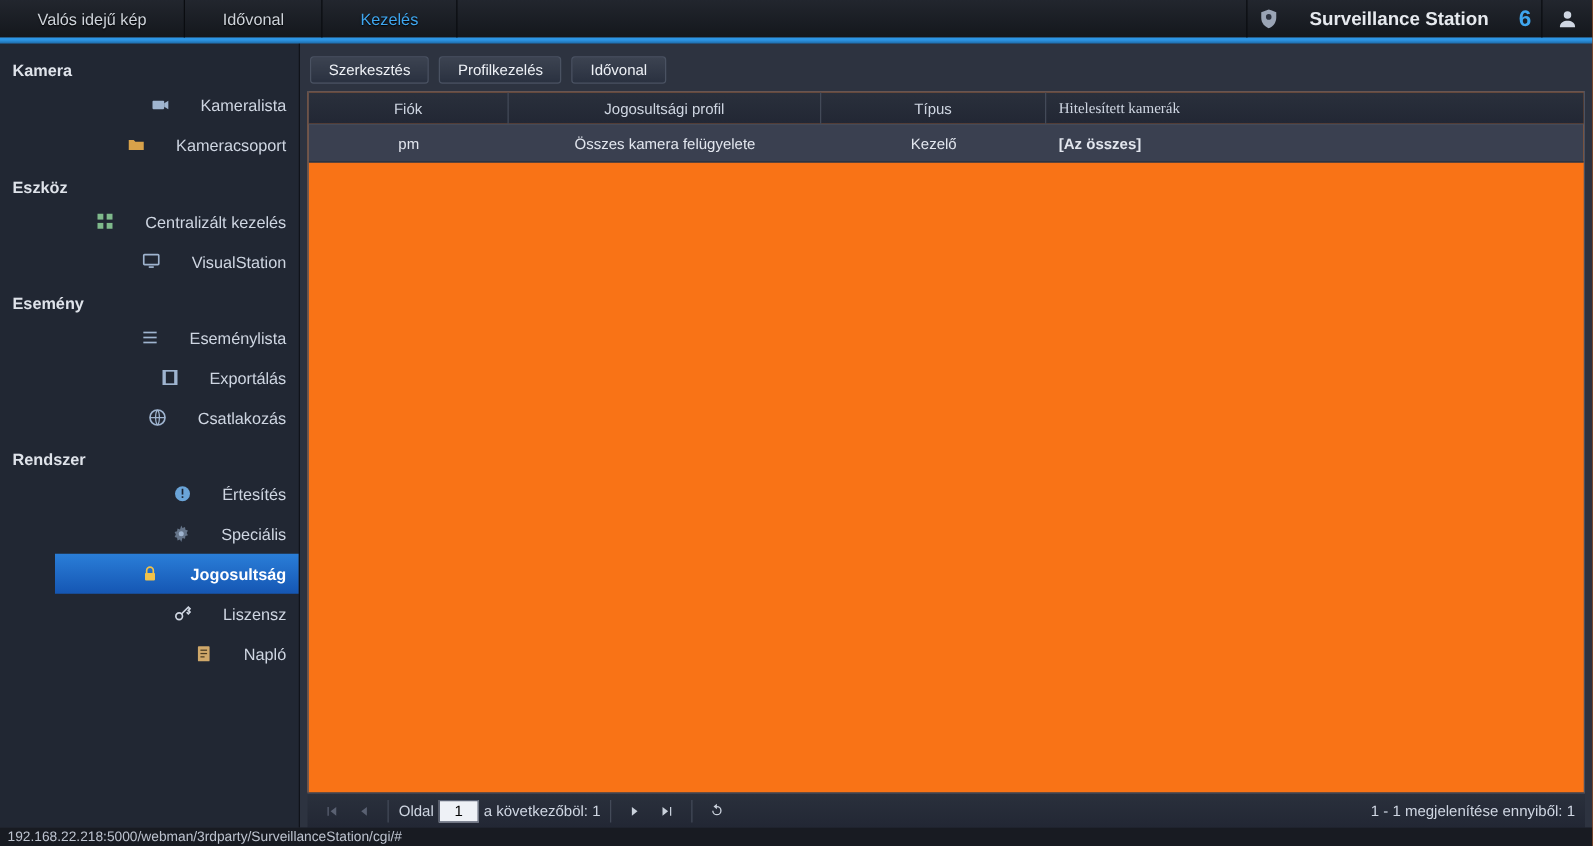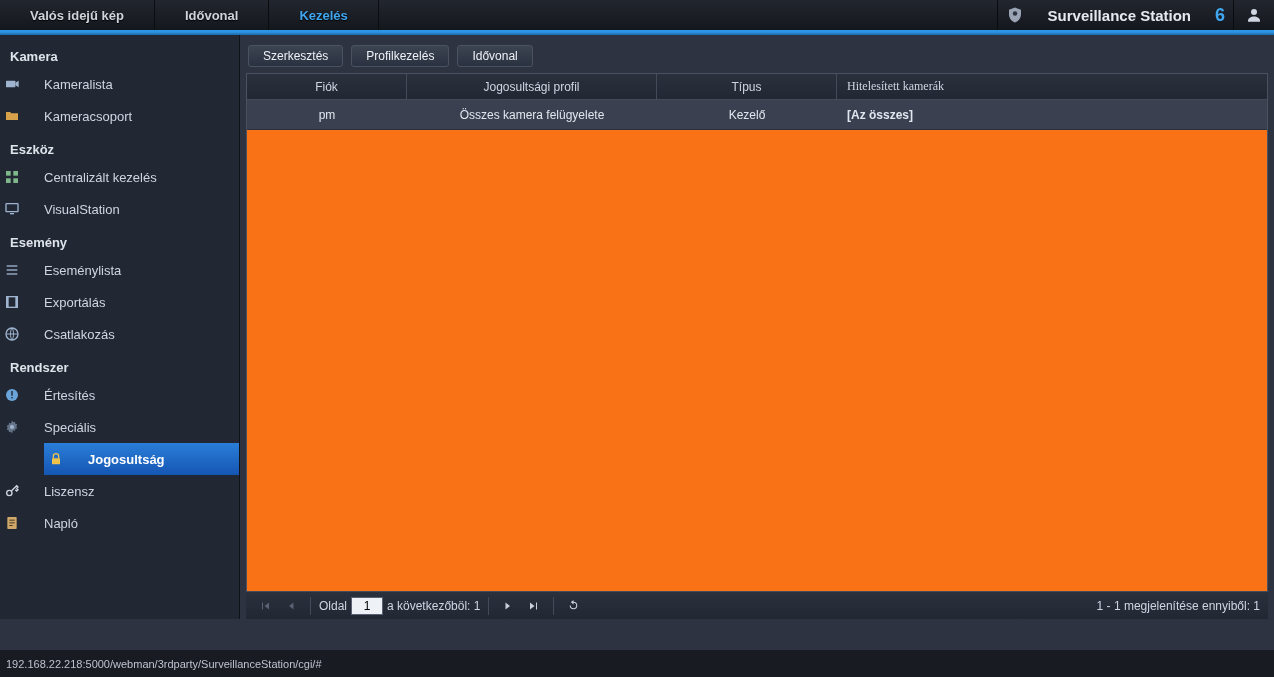--- a/index.html
+++ b/index.html
@@ -23,21 +23,21 @@
 }
 .topnav {
   display: flex;
   align-items: stretch;
 }
 .topnav-item {
   display: flex;
   align-items: center;
   padding: 0 30px;
   color: #cfd4db;
-  font-weight: bold;
+  font-weight: normal;
   font-size: 13px;
   border-right: 1px solid #0a0c10;
   cursor: pointer;
   text-shadow: 0 1px 1px #000;
 }
 .topnav-item.active { color: #3fa6ef; }
 .topbar-spacer { flex: 1; }
 .brand {
   display: flex;
   align-items: center;
@@ -74,24 +74,25 @@
   padding: 10px 10px 4px 10px;
   color: #dfe3ea;
   font-weight: bold;
   font-size: 13px;
 }
 .side-item {
   display: flex;
   align-items: center;
   gap: 24px;
   height: 32px;
-  padding: 0 10px 0 4px;
+  padding: 0 10px 0 18px;
   color: #cfd6e2;
   cursor: pointer;
   font-size: 13px;
+  justify-content: flex-end;
 }
 .side-item.active {
   background: linear-gradient(#2a7ed8, #1556b3);
   color: #fff;
   font-weight: bold;
   margin-left: 44px;
 }
 .side-item .icon {
   width: 16px; height: 16px;
   display: flex; align-items: center; justify-content: center;
@@ -171,26 +172,26 @@
   cursor: pointer; color:#c9d0db; border-radius:3px;
 }
 .pager .pbtn.disabled { color:#5a6172; cursor:default; }
 .pager input {
   width: 32px; height: 18px;
   background: #eef1f6; border:1px solid #5a6172; text-align:center;
   font-size:12px;
 }
 .pager .spacer { flex:1; }
 .statusbar {
-  height: 27px;
+  height: 15px;
   background: #181b22;
   color: #bdc3cf;
   font-size: 11px;
   padding: 0 6px;
-  display: flex; align-items: center; margin-top: 31px;
+  display: flex; align-items: center;
 }
 svg { display:block; }
 </style>
 </head>
 <body>
 
 <div class="topbar">
   <div class="topnav">
     <div class="topnav-item">Valós idejű kép</div>
     <div class="topnav-item">Idővonal</div>

